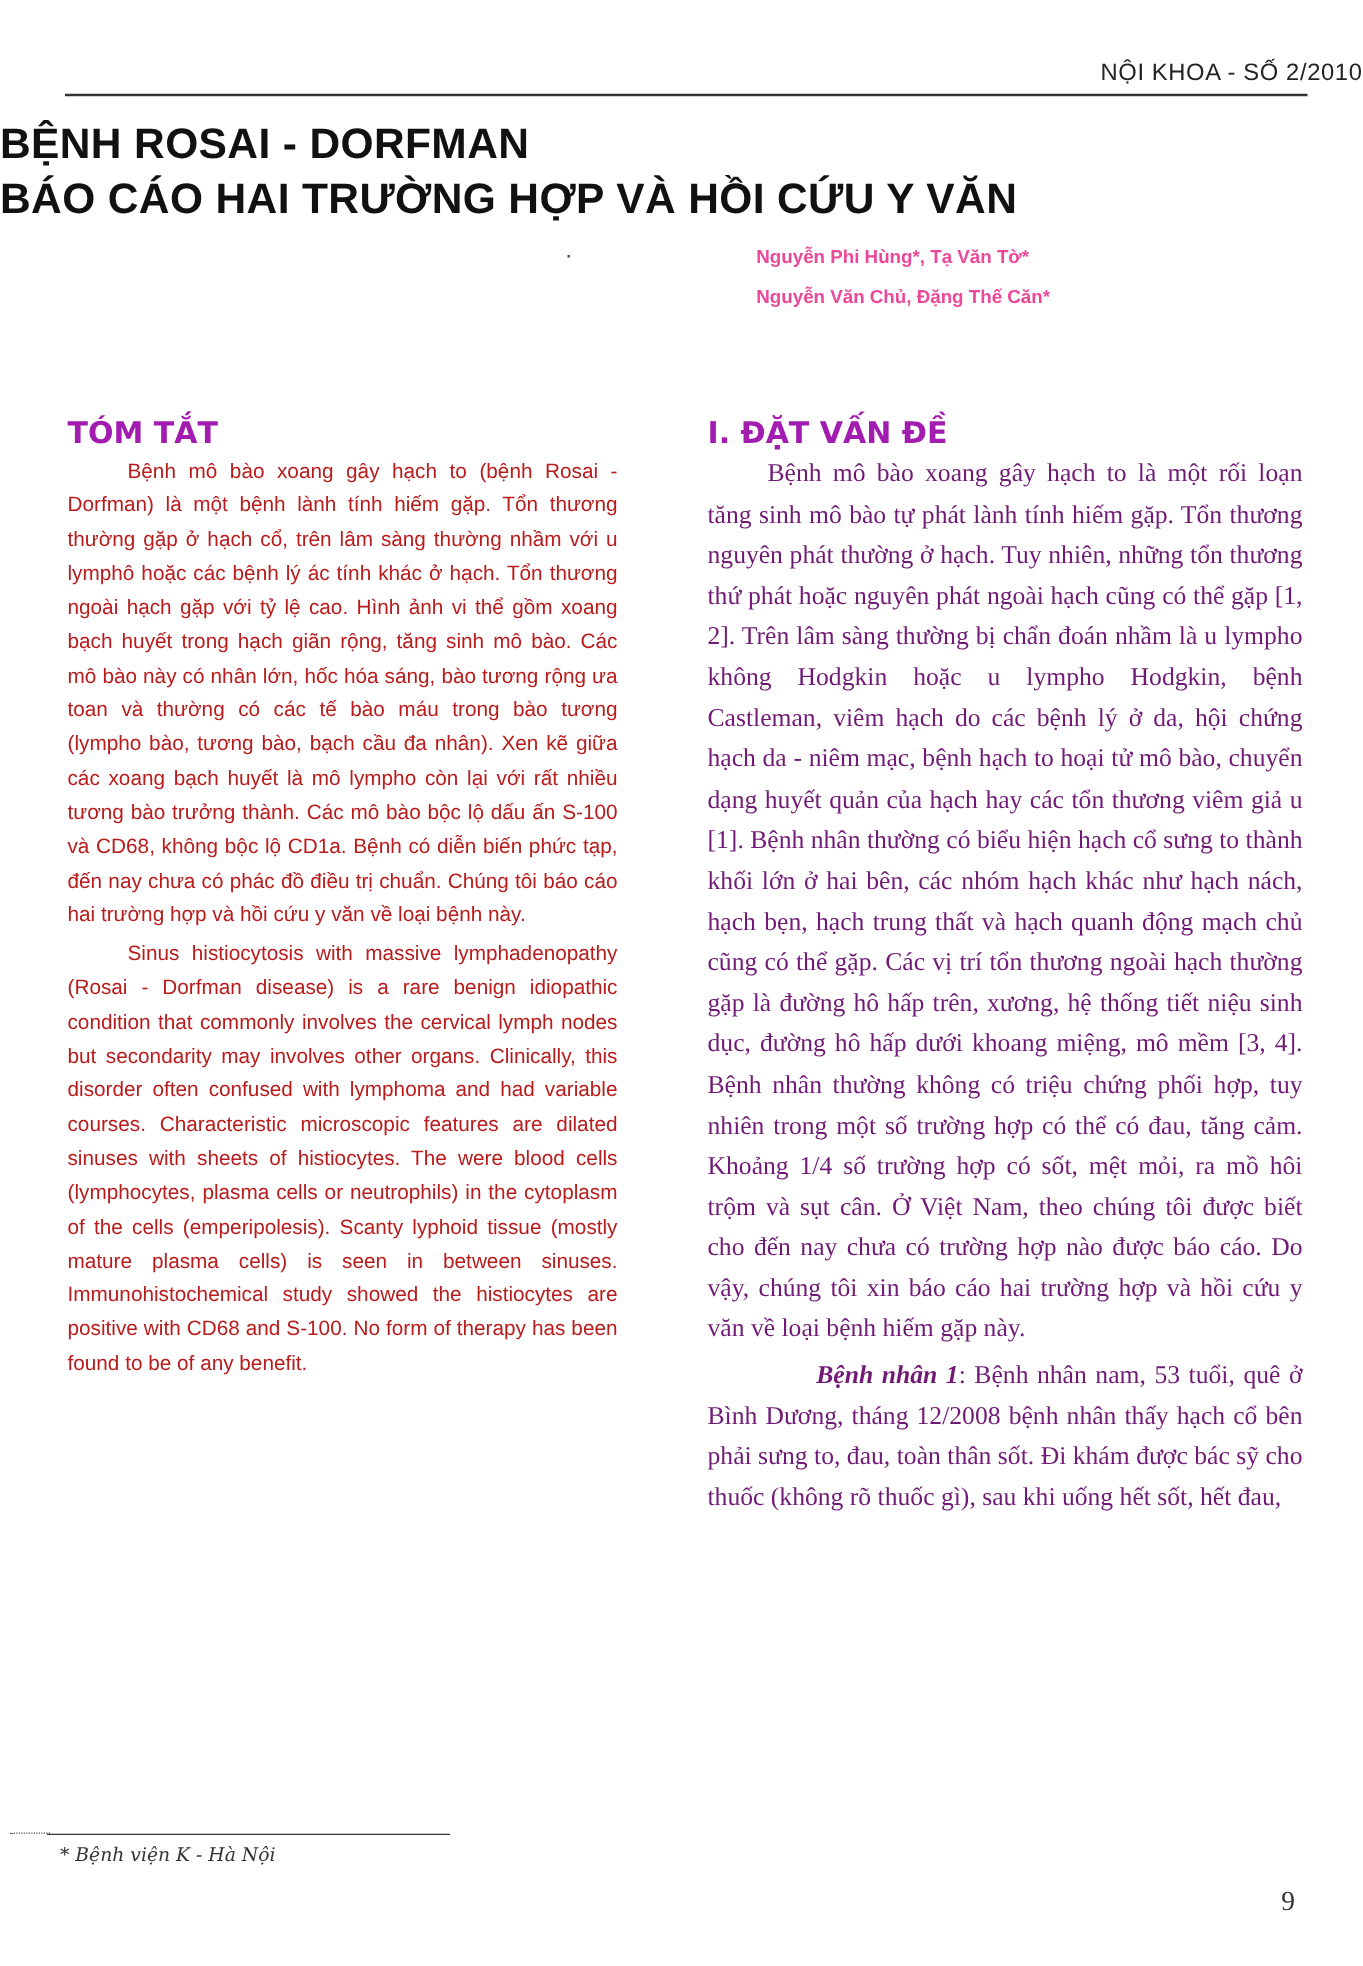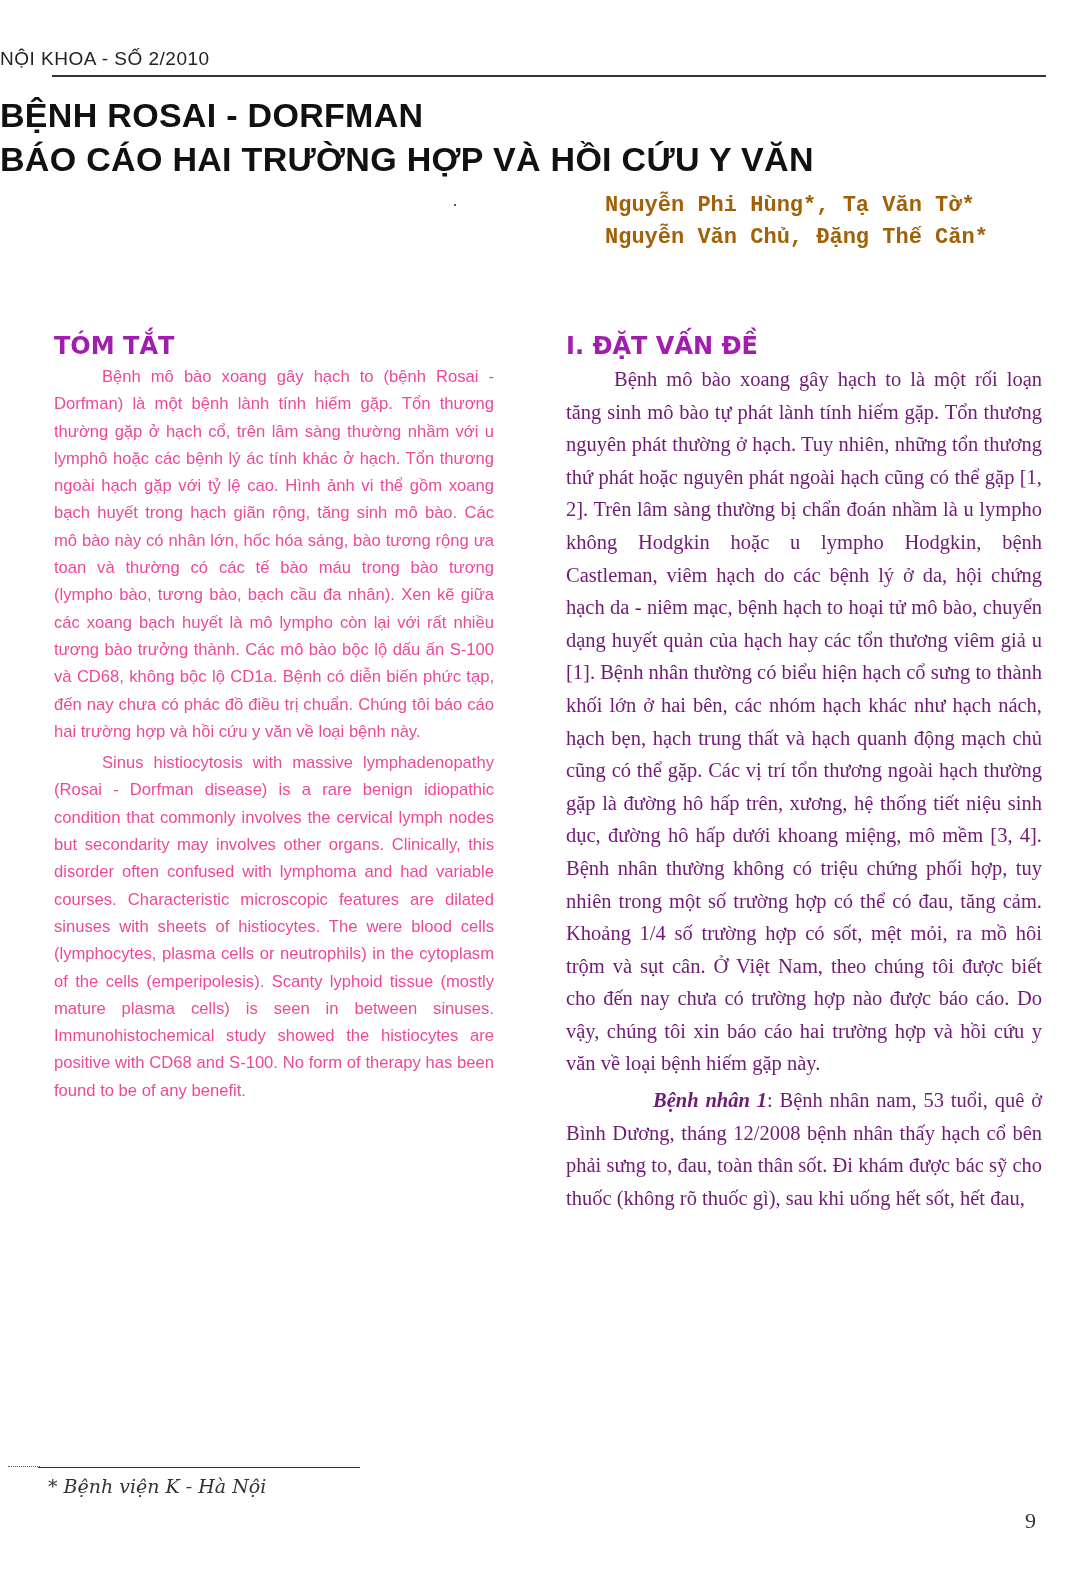--- a/index.html
+++ b/index.html
@@ -1,56 +1,56 @@
 <!DOCTYPE html>
 <html><head>
 <meta charset="utf-8">
 <style>
   html, body { margin: 0; padding: 0; background: #ffffff; }
   body { width: 1090px; height: 1573px; position: relative; overflow: hidden; color: #1a1a1a; }
   .journal-header {
-    position: absolute; left: 0; top: 48px; width: 1090px; text-align: left;
+    position: absolute; left: 0; top: 48px; width: 1090px; text-align: right;
     font-family: "Liberation Sans", sans-serif; font-size: 19px; letter-spacing: 0.5px; color: #222;
   }
   .header-rule { position: absolute; left: 52px; top: 75px; width: 994px; height: 2px; background: #333; }
   .title {
     position: absolute; left: 0; width: 1090px; text-align: left;
     font-family: "Liberation Sans", sans-serif; font-weight: bold; font-size: 34px; color: #111;
     letter-spacing: 0.3px;
   }
   .title1 { top: 96px; }
   .title2 { top: 140px; }
   .authors {
     position: absolute; left: 605px; top: 190px;
-    font-family: Liberation Mono, monospace; font-weight: bold; font-size: 22px; line-height: 32px; color: #a16207;
+    font-family: Liberation Sans, sans-serif; font-weight: bold; font-size: 15px; line-height: 32px; color: #ec4899;
   }
   .dot { position: absolute; left: 454px; top: 204px; width: 2px; height: 2px; background: #555; }
   .col { position: absolute; }
   .col-left { left: 54px; top: 333px; width: 440px; }
   .col-right { left: 566px; top: 333px; width: 476px; }
   .sec-head {
     font-family: "DejaVu Sans", sans-serif; font-weight: bold; font-size: 24px; color: #a21caf;
     margin: 0; line-height: 26px;
   }
   .sans-para {
     font-family: "Liberation Sans", sans-serif; font-size: 16.6px; line-height: 27.3px;
-    text-align: justify; margin: 4px 0 0 0; color: #ec4899;
+    text-align: justify; margin: 4px 0 0 0; color: #b91c1c;
   }
   .serif-para {
     font-family: "Liberation Serif", serif; font-size: 20.5px; line-height: 32.6px;
     text-align: justify; margin: 4px 0 0 0; color: #701a75;
   }
   .indent { text-indent: 48px; }
   .summary-head { margin-top: 38px; }
   .bold-italic { font-weight: bold; font-style: italic; margin-left: 39px; }
   .foot-rule { position: absolute; left: 8px; top: 1467px; width: 352px; height: 1px;
     background: linear-gradient(to right, transparent 0 30px, #333 30px); }
   .foot-dots { position: absolute; left: 8px; top: 1466px; width: 32px; border-top: 1px dotted #555; }
   .footnote { position: absolute; left: 48px; top: 1475px; font-family: "DejaVu Serif", serif;
-    font-style: italic; font-size: 19px; color: #333; }
+    font-style: italic; font-size: 15px; color: #333; }
   .page-num { position: absolute; left: 1025px; top: 1508px; font-family: "Liberation Serif", serif;
     font-size: 22px; color: #333; }
 </style>
 </head>
 <body>
 
 <div class="journal-header">NỘI KHOA - SỐ 2/2010</div>
 <div class="header-rule"></div>
 
 <div class="title title1">BỆNH ROSAI - DORFMAN</div>

